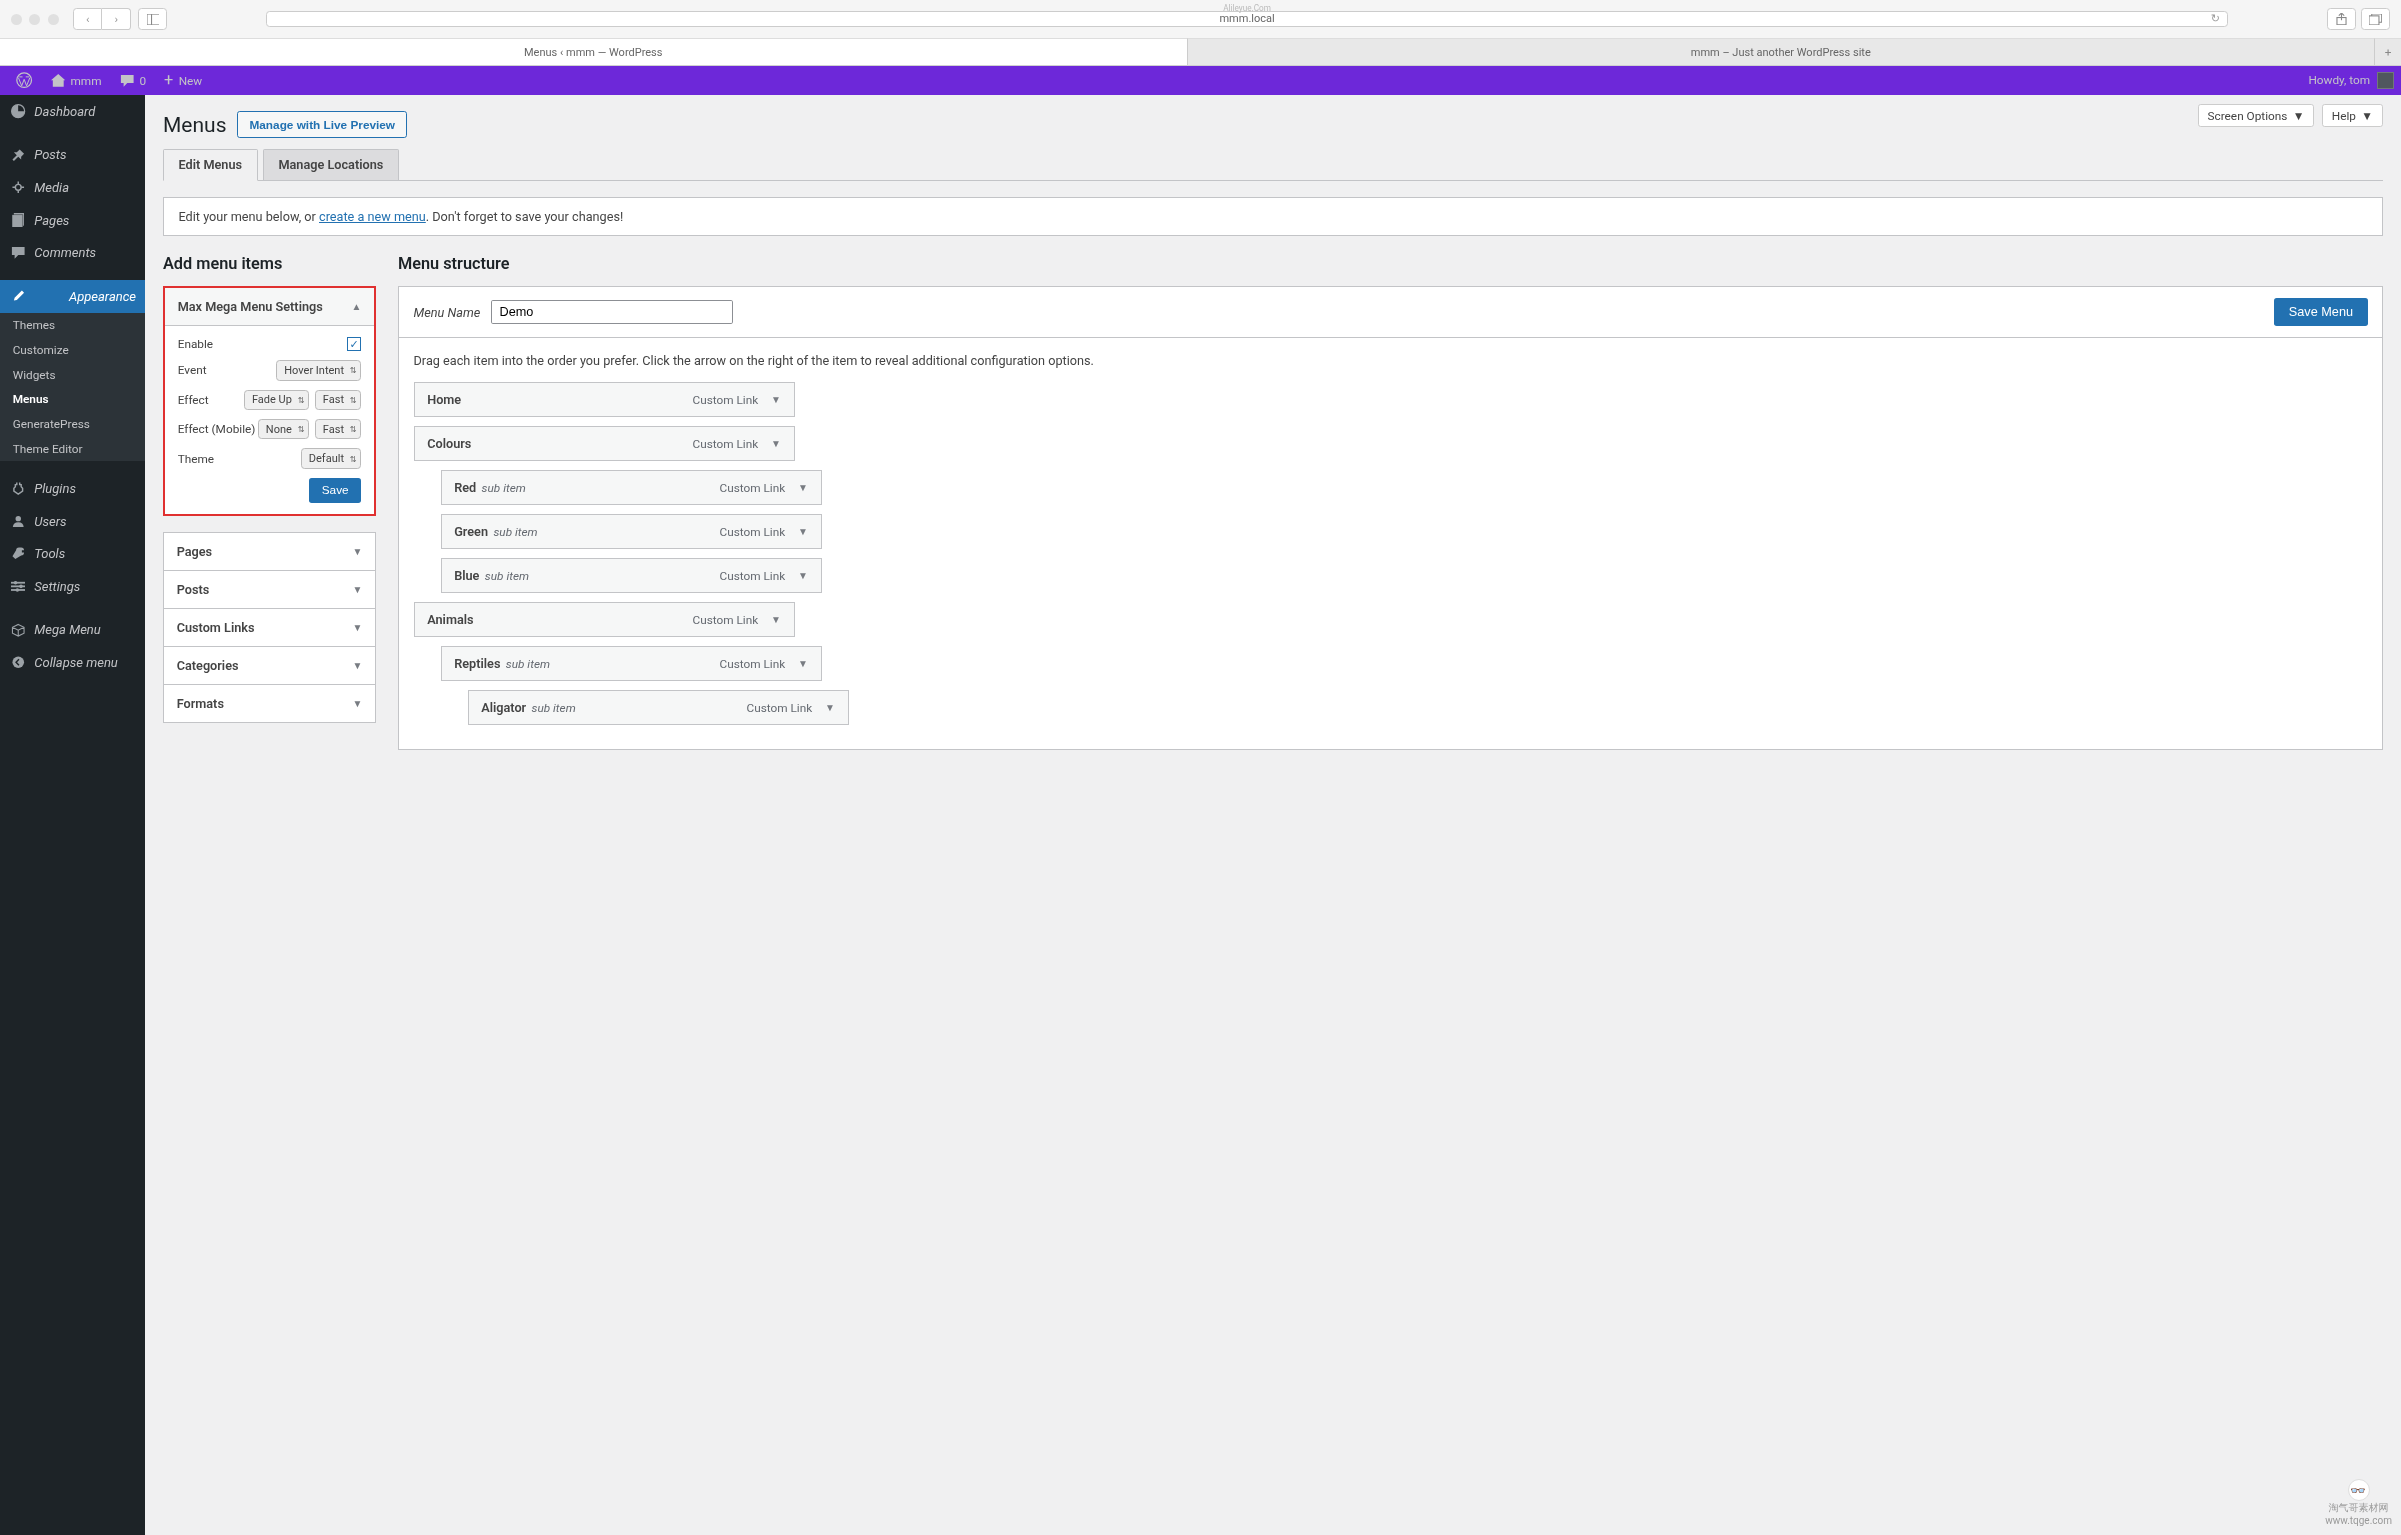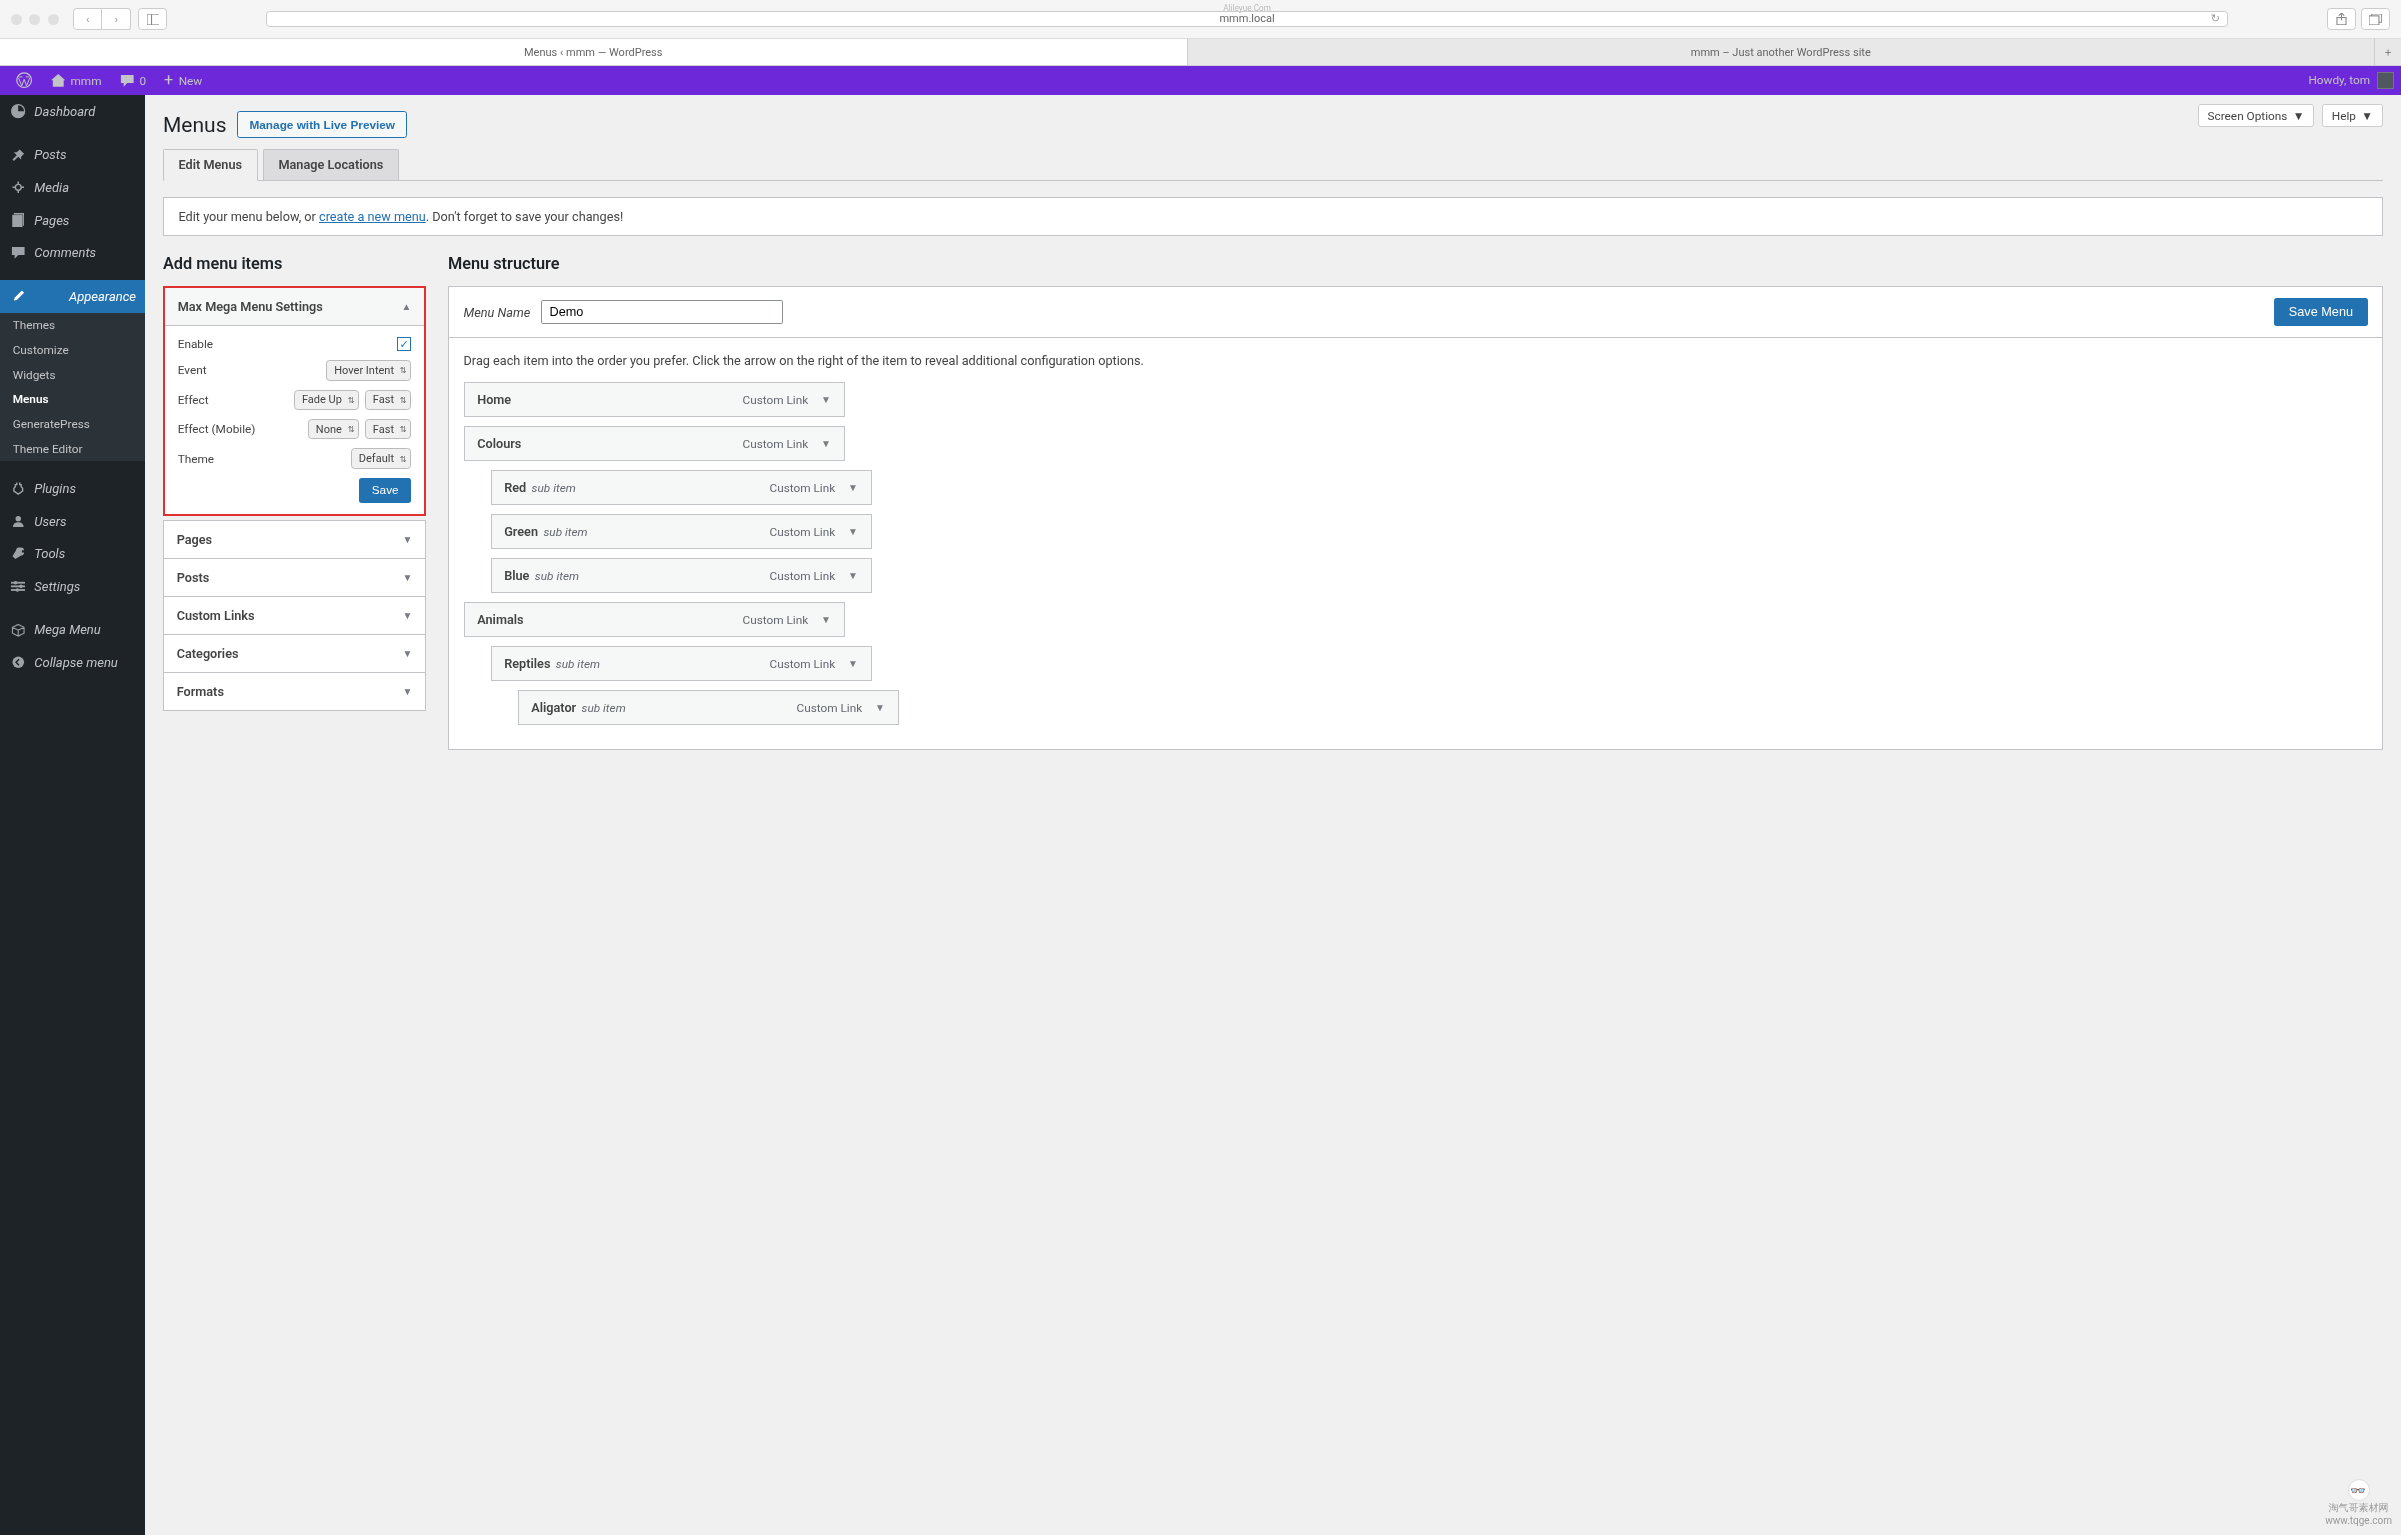--- a/index.html
+++ b/index.html
@@ -55,27 +55,27 @@
 .preview-btn { border: 0.9px solid #2271b1; color: #2271b1; background: #f6f7f7; padding: 5.4px 11px; border-radius: 2.7px; font-size: 11.8px; font-weight: 600; cursor: pointer; }
 
 .nav-tabs { display: flex; border-bottom: 0.9px solid #c3c4c7; margin-bottom: 16.3px; }
 .nav-tab { padding: 7.3px 14.5px; border: 0.9px solid #c3c4c7; border-bottom: none; background: #dcdcde; margin-right: 5.4px; font-size: 12.7px; font-weight: 600; cursor: pointer; border-radius: 1.8px 1.8px 0 0; }
 .nav-tab.active { background: #f0f0f1; border-bottom: 0.9px solid #f0f0f1; margin-bottom: -0.9px; }
 
 .info-box { background: #fff; border: 0.9px solid #c3c4c7; padding: 11px 14.5px; margin-bottom: 18px; font-size: 12.7px; }
 .info-box a { color: #2271b1; text-decoration: underline; }
 
 .columns { display: flex; gap: 22px; }
-.col-left { width: 263px; flex-shrink: 0; }
+.col-left { width: 213px; flex-shrink: 0; }
 .col-right { flex: 1; }
 
 .section-title { font-size: 16.3px; font-weight: 600; color: #1d2327; margin-bottom: 12.7px; }
 
 
-.accordion { border: 0.9px solid #c3c4c7; margin-bottom: 4px; }
+.accordion { border: 0.9px solid #c3c4c7; margin-bottom: 16px; }
 .accordion.highlight { border: 2.7px solid #e03030; }
 .accordion-header { background: #f6f7f7; padding: 11px 12.7px; font-size: 12.7px; font-weight: 600; display: flex; justify-content: space-between; align-items: center; cursor: pointer; border-bottom: 0.9px solid #c3c4c7; }
 .accordion-header.collapsed { border-bottom: none; }
 .accordion-toggle { color: #787c82; font-size: 10px; }
 .accordion-body { padding: 11px 12.7px; background: #fff; }
 
 .form-row { display: flex; justify-content: space-between; align-items: center; margin-bottom: 9px; font-size: 11.8px; }
 .form-row label { flex: 1; }
 .form-row .controls { display: flex; gap: 5.4px; }
 .mm-select { border: 0.9px solid #bbb; border-radius: 3.6px; padding: 2.7px 16.3px 2.7px 7.3px; background: #f0f0f0; font-size: 11px; position: relative; cursor: pointer; display: flex; align-items: center; }

